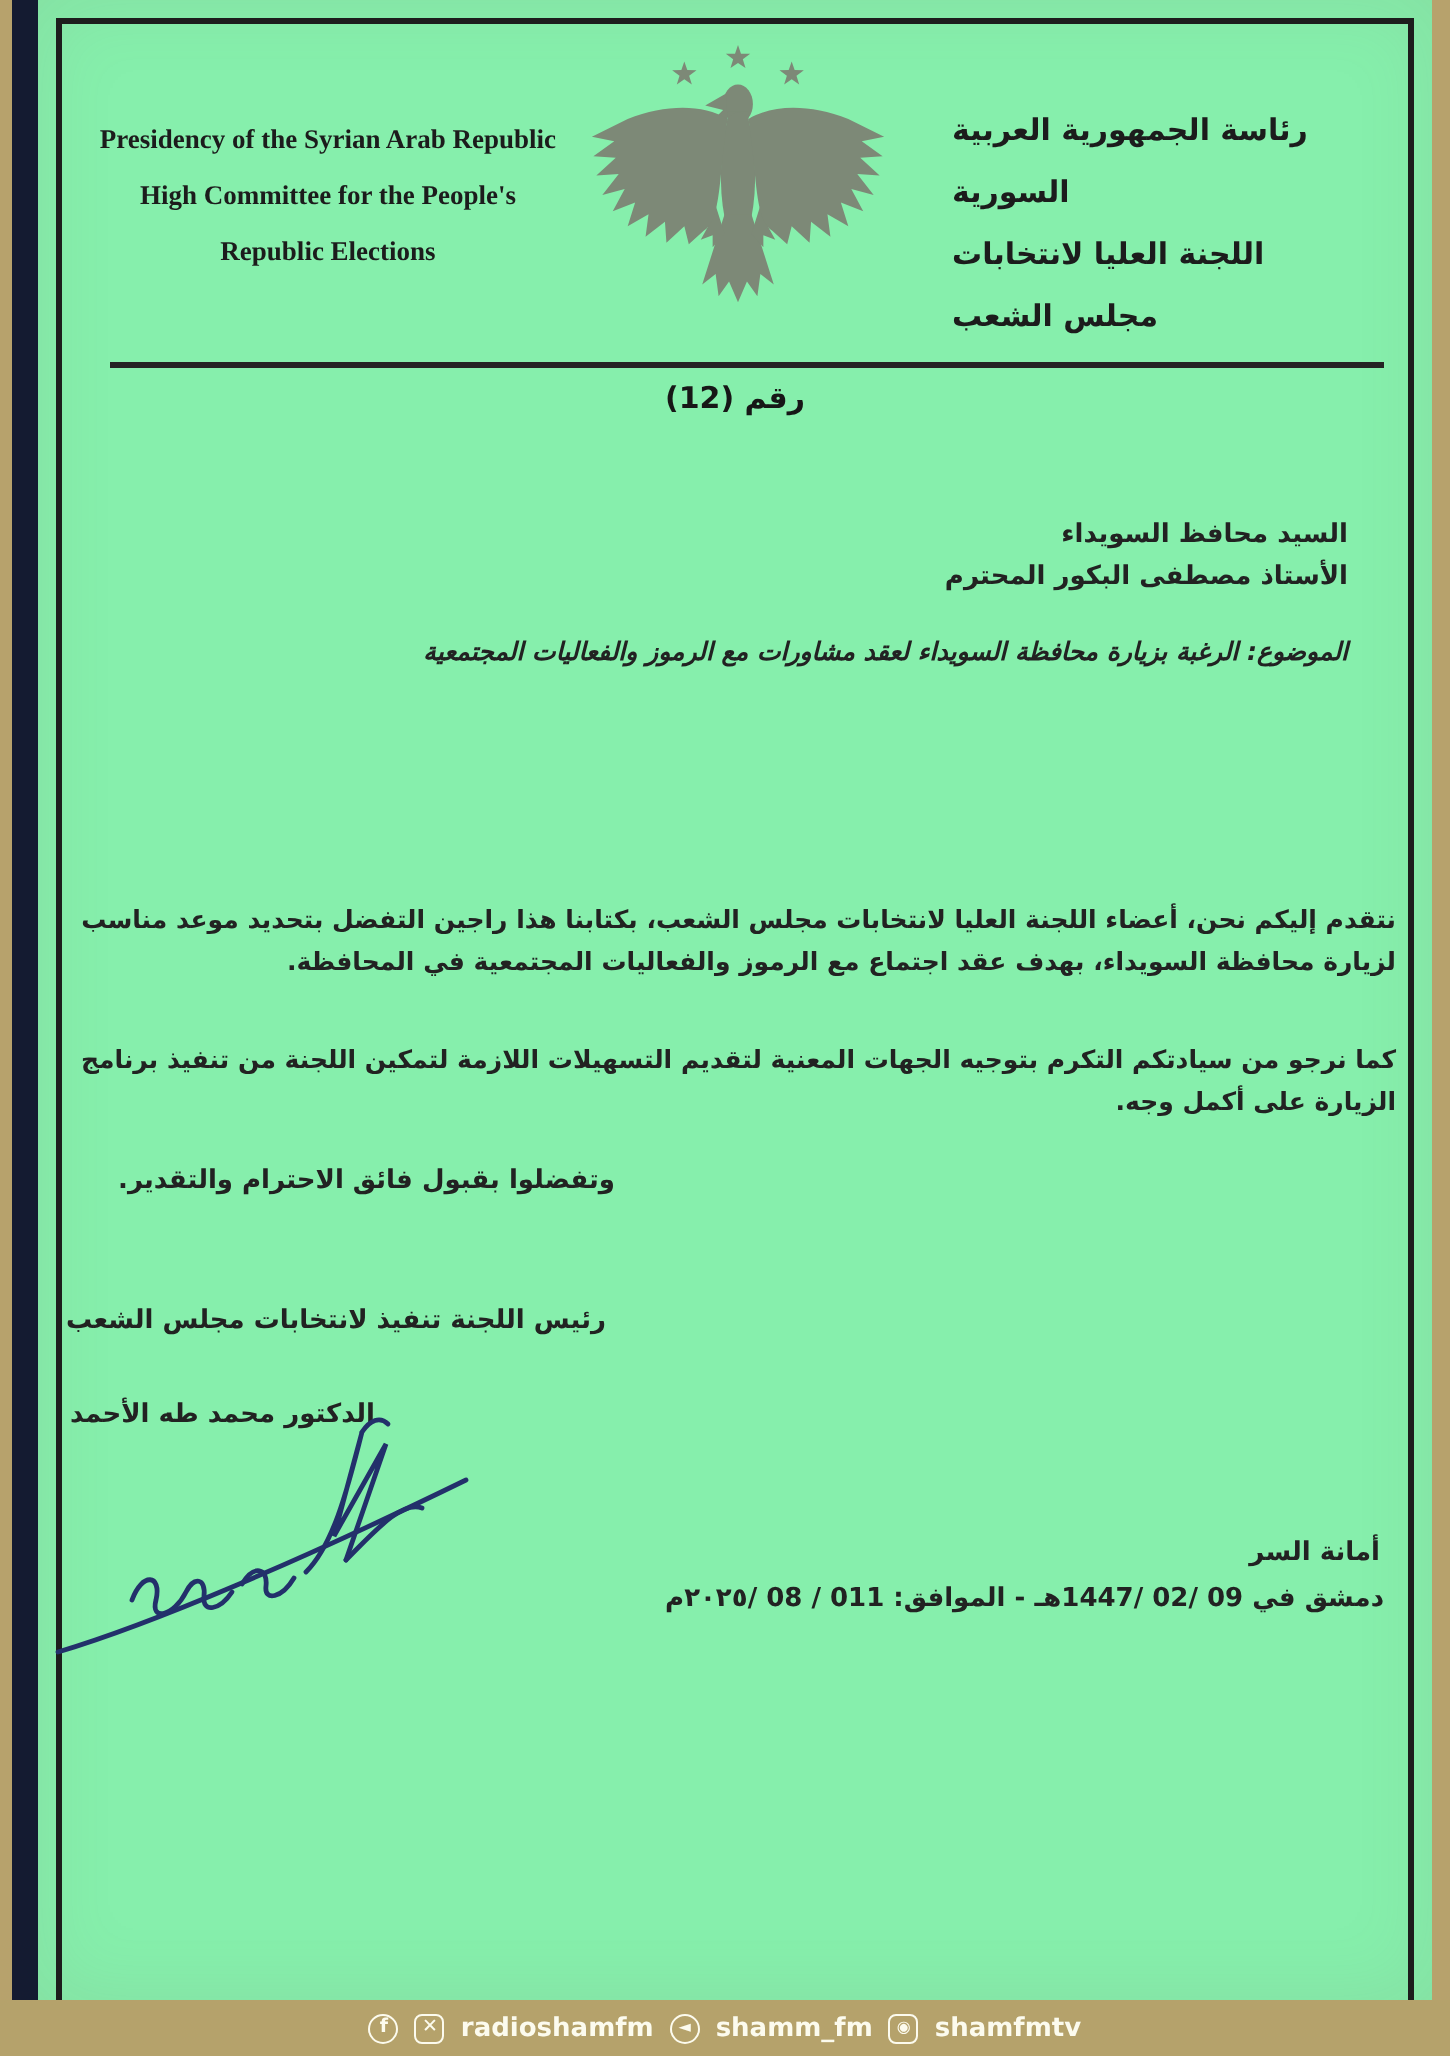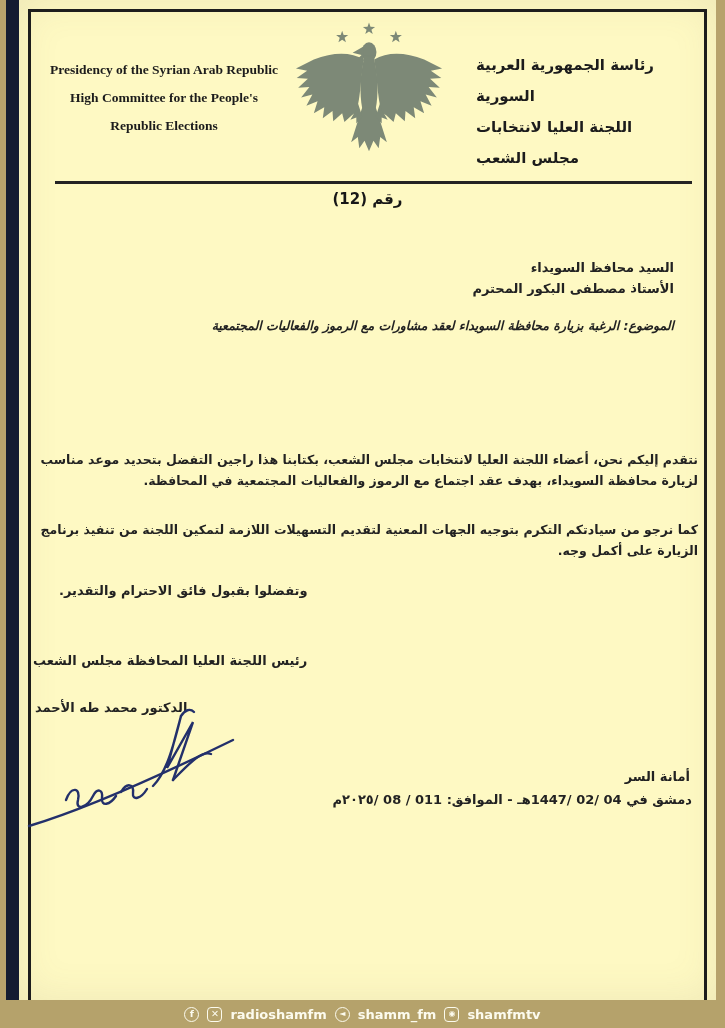--- a/index.html
+++ b/index.html
@@ -3,21 +3,21 @@
 <meta charset="utf-8">
 <style>
   html,body{margin:0;padding:0;}
   body{width:725px;height:1028px;overflow:hidden;background:#b7a26c;
        font-family:"DejaVu Sans",sans-serif;}
   #screen{position:relative;width:725px;height:1028px;overflow:hidden;}
 
   .scan-edge{position:absolute;left:6px;top:0;width:13px;height:1000px;
              background:#141b31;}
   .page{position:absolute;left:19px;top:0;right:9px;bottom:28px;
-        background:#fef9c3;overflow:hidden;
+        background:#86efac;overflow:hidden;
         box-shadow:inset 0 0 40px rgba(120,110,90,.12);}
   .frame{position:absolute;left:9px;top:9px;right:9px;bottom:-6px;
          border:3px solid #1d1d1d;pointer-events:none;}
 
   
   .lh-en{position:absolute;left:14px;top:56px;width:262px;text-align:center;
          font-family:"Liberation Serif",serif;font-weight:bold;font-size:13.5px;
          color:#1c1c1c;line-height:28px;}
   .lh-ar{position:absolute;right:2px;top:50px;width:238px;text-align:left;
          direction:rtl;font-weight:bold;font-size:15px;color:#1c1c1c;line-height:31px;}
@@ -102,36 +102,36 @@
       <div>الأستاذ مصطفى البكور المحترم</div>
     </div>
 
     <div class="subject ar">الموضوع: الرغبة بزيارة محافظة السويداء لعقد مشاورات مع الرموز والفعاليات المجتمعية</div>
 
     <div class="para p2 ar">نتقدم إليكم نحن، أعضاء اللجنة العليا لانتخابات مجلس الشعب، بكتابنا هذا راجين التفضل بتحديد موعد مناسب لزيارة محافظة السويداء، بهدف عقد اجتماع مع الرموز والفعاليات المجتمعية في المحافظة.</div>
     <div class="para p3 ar">كما نرجو من سيادتكم التكرم بتوجيه الجهات المعنية لتقديم التسهيلات اللازمة لتمكين اللجنة من تنفيذ برنامج الزيارة على أكمل وجه.</div>
 
     <div class="closing ar">وتفضلوا بقبول فائق الاحترام والتقدير.</div>
 
-    <div class="sign-title ar">رئيس اللجنة العليا المحافظة مجلس الشعب</div>
+    <div class="sign-title ar">رئيس اللجنة تنفيذ لانتخابات مجلس الشعب</div>
     <div class="sign-name ar">الدكتور محمد طه الأحمد</div>
 
     <svg class="sig" viewBox="0 0 235 150" xmlns="http://www.w3.org/2000/svg">
       <g fill="none" stroke="#23306b" stroke-width="2.4" stroke-linecap="round">
         <path d="M8,138 C55,124 130,92 212,52"></path>
         <path d="M45,112 c5,-14 15,-13 12,0 c-3,11 9,8 15,-4 c4,-8 10,-7 9,2 c-1,9 8,7 14,-2"></path>
         <path d="M100,104 c6,-10 13,-8 12,1 c-1,8 8,6 14,-4"></path>
         <path d="M132,98 C145,85 152,60 160,28 L146,80 L172,34 L152,92"></path>
         <path d="M152,92 C166,78 180,62 190,66"></path>
         <path d="M160,28 c4,-6 9,-8 13,-4"></path>
       </g>
     </svg>
 
     <div class="secretariat ar">أمانة السر</div>
-    <div class="dateline ar">دمشق في 04 /02 /1447هـ - الموافق: 011 / 08 /٢٠٢٥م</div>
+    <div class="dateline ar">دمشق في 09 /02 /1447هـ - الموافق: 011 / 08 /٢٠٢٥م</div>
   </div>
 
   <div class="footer">
     <span class="sicon round">f</span>
     <span class="sicon rsq">✕</span>
     <span>radioshamfm</span>
     <span class="sicon round">
         <span class="tg-glyph">◄</span>
       </span>
     <span>shamm_fm</span>

